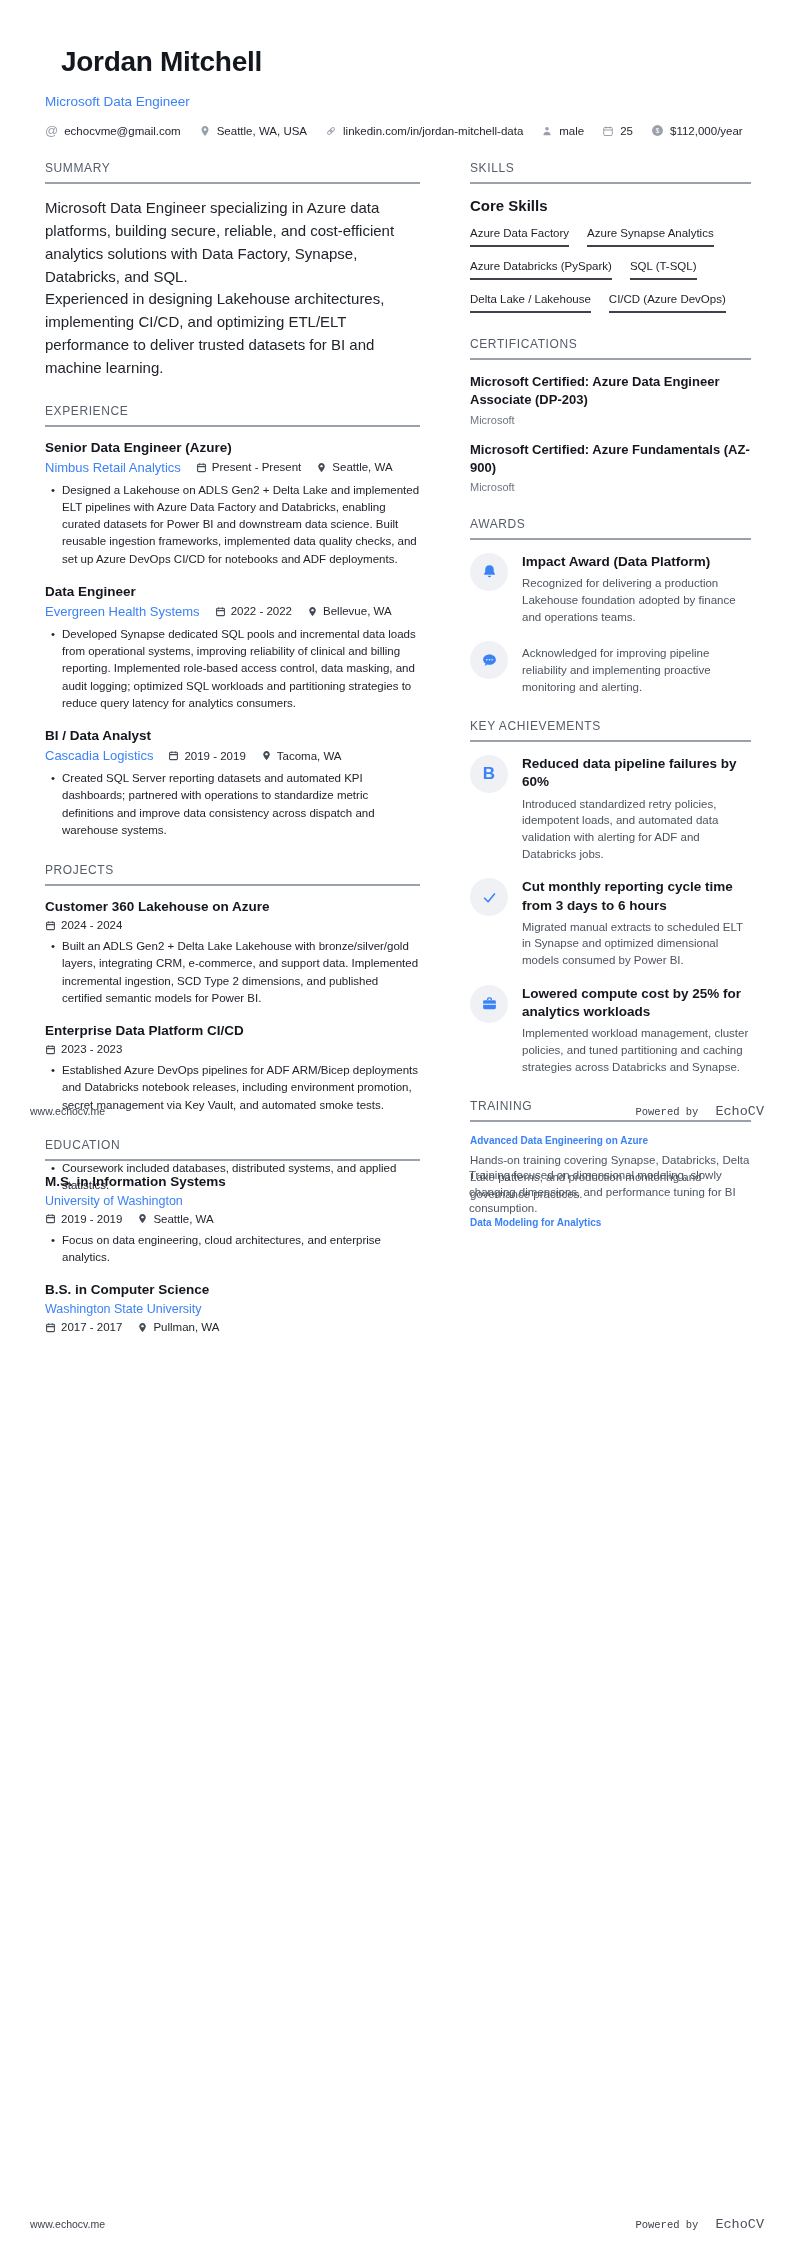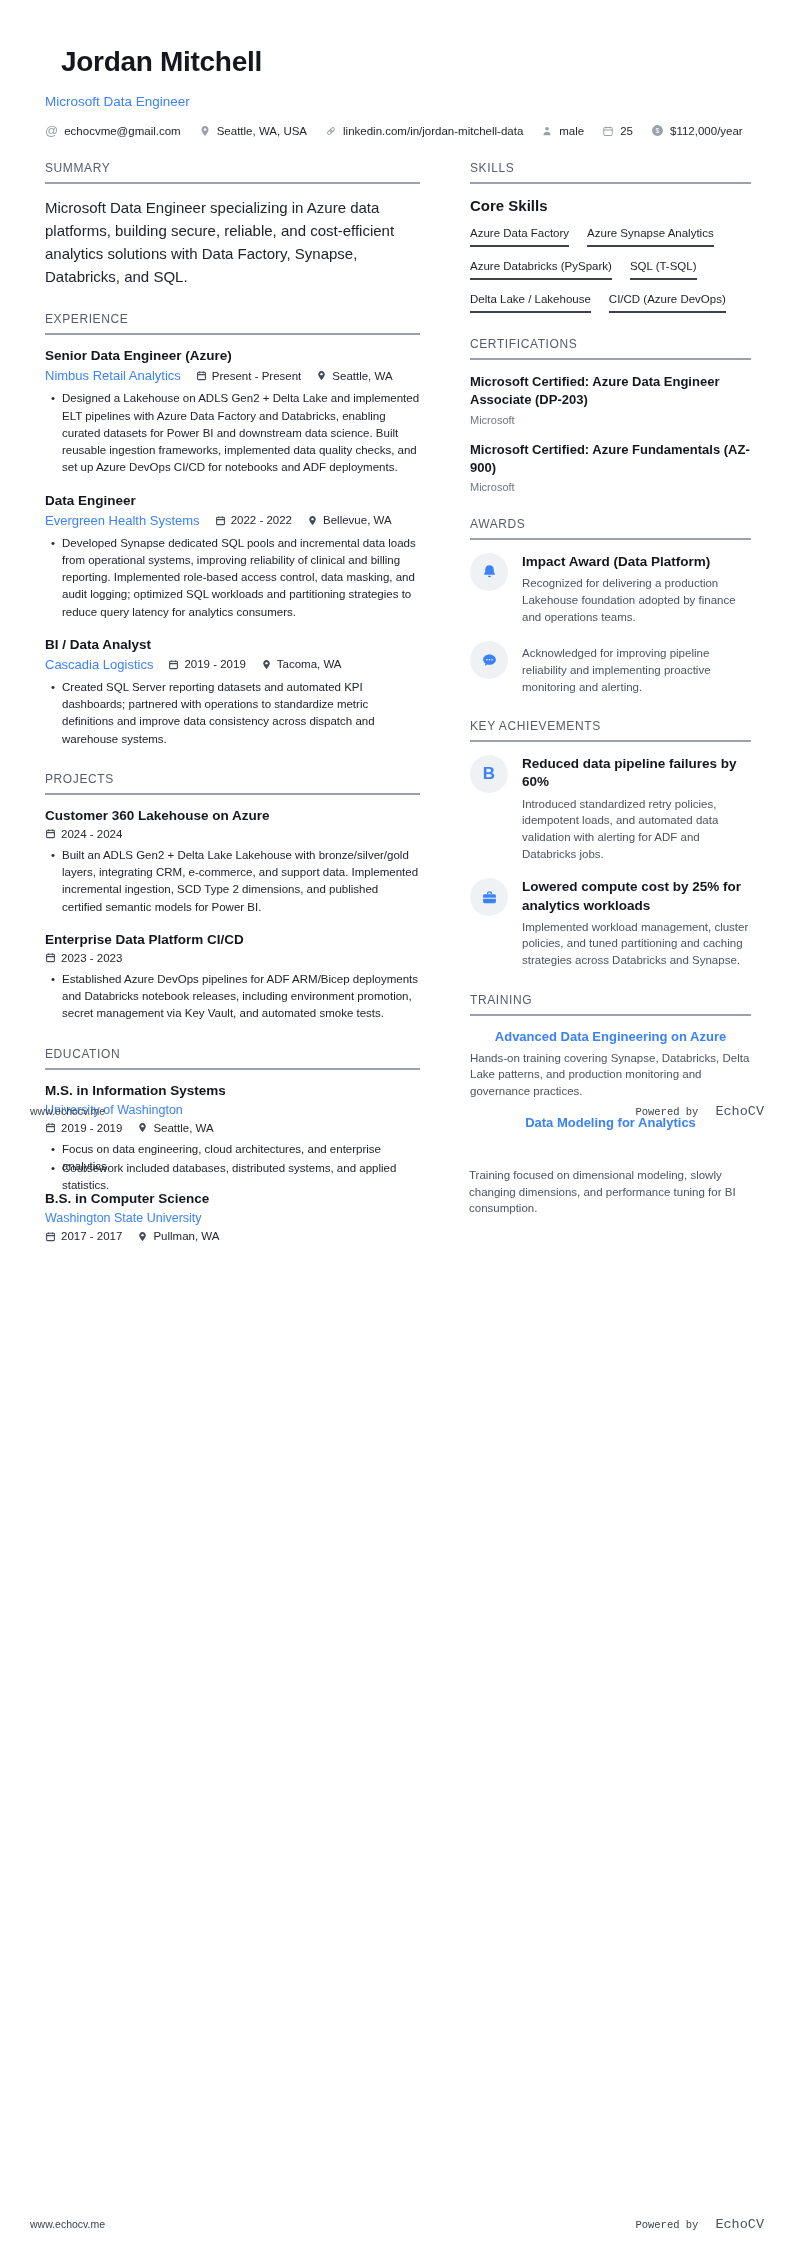--- a/index.html
+++ b/index.html
@@ -47,21 +47,21 @@
   .cert-issuer { font-size:11px; color:#707783; margin-top:4px; }
 
   .aitem { display:flex; gap:14px; margin-bottom:16px; }
   .acirc { width:38px; height:38px; border-radius:50%; background:#eff1f4; display:flex; align-items:center; justify-content:center; flex:none; }
   .abody { flex:1; min-width:0; }
   .atitle { font-size:13.5px; font-weight:600; color:#14171e; line-height:1.35; }
   .adesc { font-size:11.5px; color:#4d545e; line-height:1.45; margin-top:4px; }
   .b-letter { color:#3b82f6; font-size:17px; font-weight:600; }
 
   .titem { margin-bottom:15px; }
-  .ttitle { font-size:13px; font-weight:600; color:#3b82f6; margin-bottom:6px; cursor:pointer;text-align:center; }
+  .ttitle { font-size:10px; font-weight:600; color:#3b82f6; margin-bottom:6px; cursor:pointer; }
   .tdesc { font-size:11.5px; color:#4d545e; line-height:1.45; }
 
   
   .footer { position:absolute; left:30px; right:30px; display:flex; justify-content:space-between; align-items:baseline; font-size:10.5px; color:#3c424c; }
   .footer-p1 { top:1104px; }
   .footer-p2 { top:2217px; }
   .powered { display:flex; align-items:baseline; gap:17px;font-family:Liberation Mono, monospace; }
   .brand { font-size:13.5px; color:#4a515c; }
   .site-link { color:#3c424c; cursor:pointer; }
 
@@ -134,20 +134,21 @@
     </div>
   </header>
 
   <div class="columns">
 
     <div class="col-left">
 
       <section>
         <h2 class="sec">SUMMARY</h2>
         <p class="sum-p">Microsoft Data Engineer specializing in Azure data platforms, building secure, reliable, and cost-efficient analytics solutions with Data Factory, Synapse, Databricks, and SQL.</p>
+        <p class="sum-p">Experienced in designing Lakehouse architectures, implementing CI/CD, and optimizing ETL/ELT performance to deliver trusted datasets for BI and machine learning.</p>
       </section>
 
       <section>
         <h2 class="sec">EXPERIENCE</h2>
 
         <div class="job">
           <h3 class="jt">Senior Data Engineer (Azure)</h3>
           <div class="meta-row">
             <span class="company">Nimbus Retail Analytics</span>
             <span class="meta">
@@ -393,20 +394,31 @@
         <div class="aitem">
           <div class="acirc">
             <span class="b-letter">B</span>
           </div>
           <div class="abody">
             <div class="atitle">Reduced data pipeline failures by 60%</div>
             <div class="adesc">Introduced standardized retry policies, idempotent loads, and automated data validation with alerting for ADF and Databricks jobs.</div>
           </div>
         </div>
 
+        <div class="aitem">
+          <div class="acirc">
+            <svg width="17" height="17" viewBox="0 0 24 24" fill="none" stroke="#3b82f6" stroke-width="2.2" stroke-linecap="round" stroke-linejoin="round">
+                <polyline points="5,13 10,18 19,7"></polyline>
+              </svg>
+          </div>
+          <div class="abody">
+            <div class="atitle">Cut monthly reporting cycle time from 3 days to 6 hours</div>
+            <div class="adesc">Migrated manual extracts to scheduled ELT in Synapse and optimized dimensional models consumed by Power BI.</div>
+          </div>
+        </div>
 
         <div class="aitem">
           <div class="acirc">
             <svg width="17" height="17" viewBox="0 0 24 24">
                 <path d="M9.5 7V5.8A1.8 1.8 0 0 1 11.3 4h1.4a1.8 1.8 0 0 1 1.8 1.8V7" fill="none" stroke="#3b82f6" stroke-width="2"></path>
                 <rect x="3" y="7.5" width="18" height="12.5" rx="2" fill="#3b82f6"></rect>
                 <path d="M3 13h18" stroke="#fff" stroke-width="1.4"></path>
               </svg>
           </div>
           <div class="abody">

